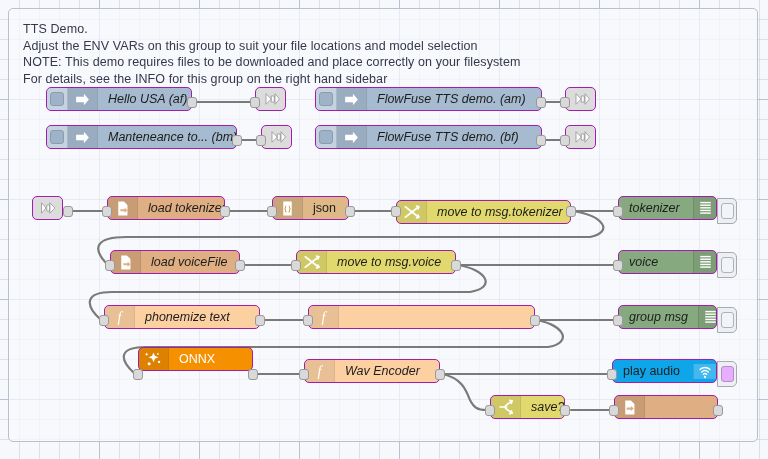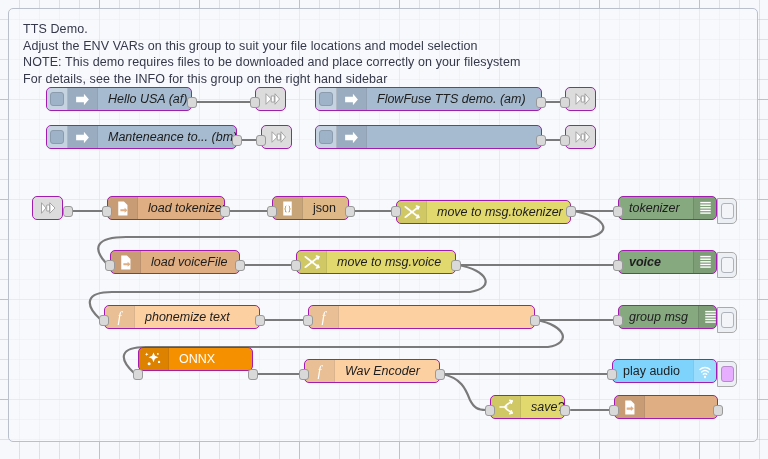--- a/index.html
+++ b/index.html
@@ -82,21 +82,21 @@
   .c-inject   {background:#a6bbcf;}
   .c-linkout  {background:#dcdcdc;}
   .c-linkin   {background:#dcdcdc;}
   .c-file     {background:#dfae83;}
   .c-json     {background:#deb887;}
   .c-change   {background:#e2d96e;}
   .c-switch   {background:#e2d96e;}
   .c-debug    {background:#87a980;}
   .c-function {background:#fdd0a2;}
   .c-onnx     {background:#f59000;}
-  .c-audio    {background:#7dd3fc;}
+  .c-audio    {background:#0ea5e9;align-items:center;}
   
   .node .lbtn{
     flex:0 0 20px;width:20px;
     background:rgba(255,255,255,.35);
     display:flex;align-items:center;justify-content:center;
     border-right:1px solid rgba(0,0,0,.12);
   }
   .lbtn .sq{width:12px;height:12px;border:1px solid #8c9bad;border-radius:3px;background:#9fb3c8;}
   
   .sidebtn{
@@ -202,20 +202,21 @@
 
 <div class="node c-inject" style="left:315px;top:125px;width:227px;">
   <div class="lbtn">
       <span class="sq"></span>
     </div>
   <div class="icon">
     <svg width="17" height="17" viewBox="0 0 24 24">
         <path d="M3 8 h11 V4 l7 8 -7 8 v-4 H3 z" fill="#fff"></path>
       </svg>
   </div>
+  <div class="lbl">FlowFuse TTS demo. (bf)</div>
 </div>
 <div class="port" style="left:536px;top:135px;"></div>
 
 <div class="node c-linkout" style="left:255px;top:87px;width:31px;">
   <div class="icon" style="background:transparent;border:none;width:31px;flex:0 0 31px;">
     <svg width="18" height="18" viewBox="0 0 24 24">
         <path d="M4 5 l7 7 -7 7 z M11 8 h4 v8 h-4 z M16 5 l6 7 -6 7 z" fill="#fff" stroke="#8f8f8f" stroke-width="1"></path>
       </svg>
   </div>
 </div>
@@ -333,21 +334,21 @@
         <path d="M3 19 L12 12 L21 5"></path>
       <path d="M18 4 l3 1 -1 3"></path>
         <path d="M18 20 l3 -1 -1 -3"></path>
     </svg>
   </div>
   <div class="lbl center">move to msg.voice</div>
 </div>
 <div class="port" style="left:291px;top:260px;"></div>
 <div class="port" style="left:451px;top:260px;"></div>
 
-<div class="node c-debug" style="left:618px;top:250px;width:99px;font-weight:bold;">
+<div class="node c-debug" style="left:618px;top:250px;width:99px;">
   <div class="lbl center">voice</div>
   <div class="rbtn">
     <svg width="13" height="14" viewBox="0 0 14 16">
       <g fill="#fff">
           <rect x="1" y="1" width="12" height="1.6"></rect>
           <rect x="1" y="4" width="12" height="1.6"></rect>
       <rect x="1" y="7" width="12" height="1.6"></rect>
           <rect x="1" y="10" width="12" height="1.6"></rect>
       <rect x="1" y="13" width="12" height="1.6"></rect>
         </g>

